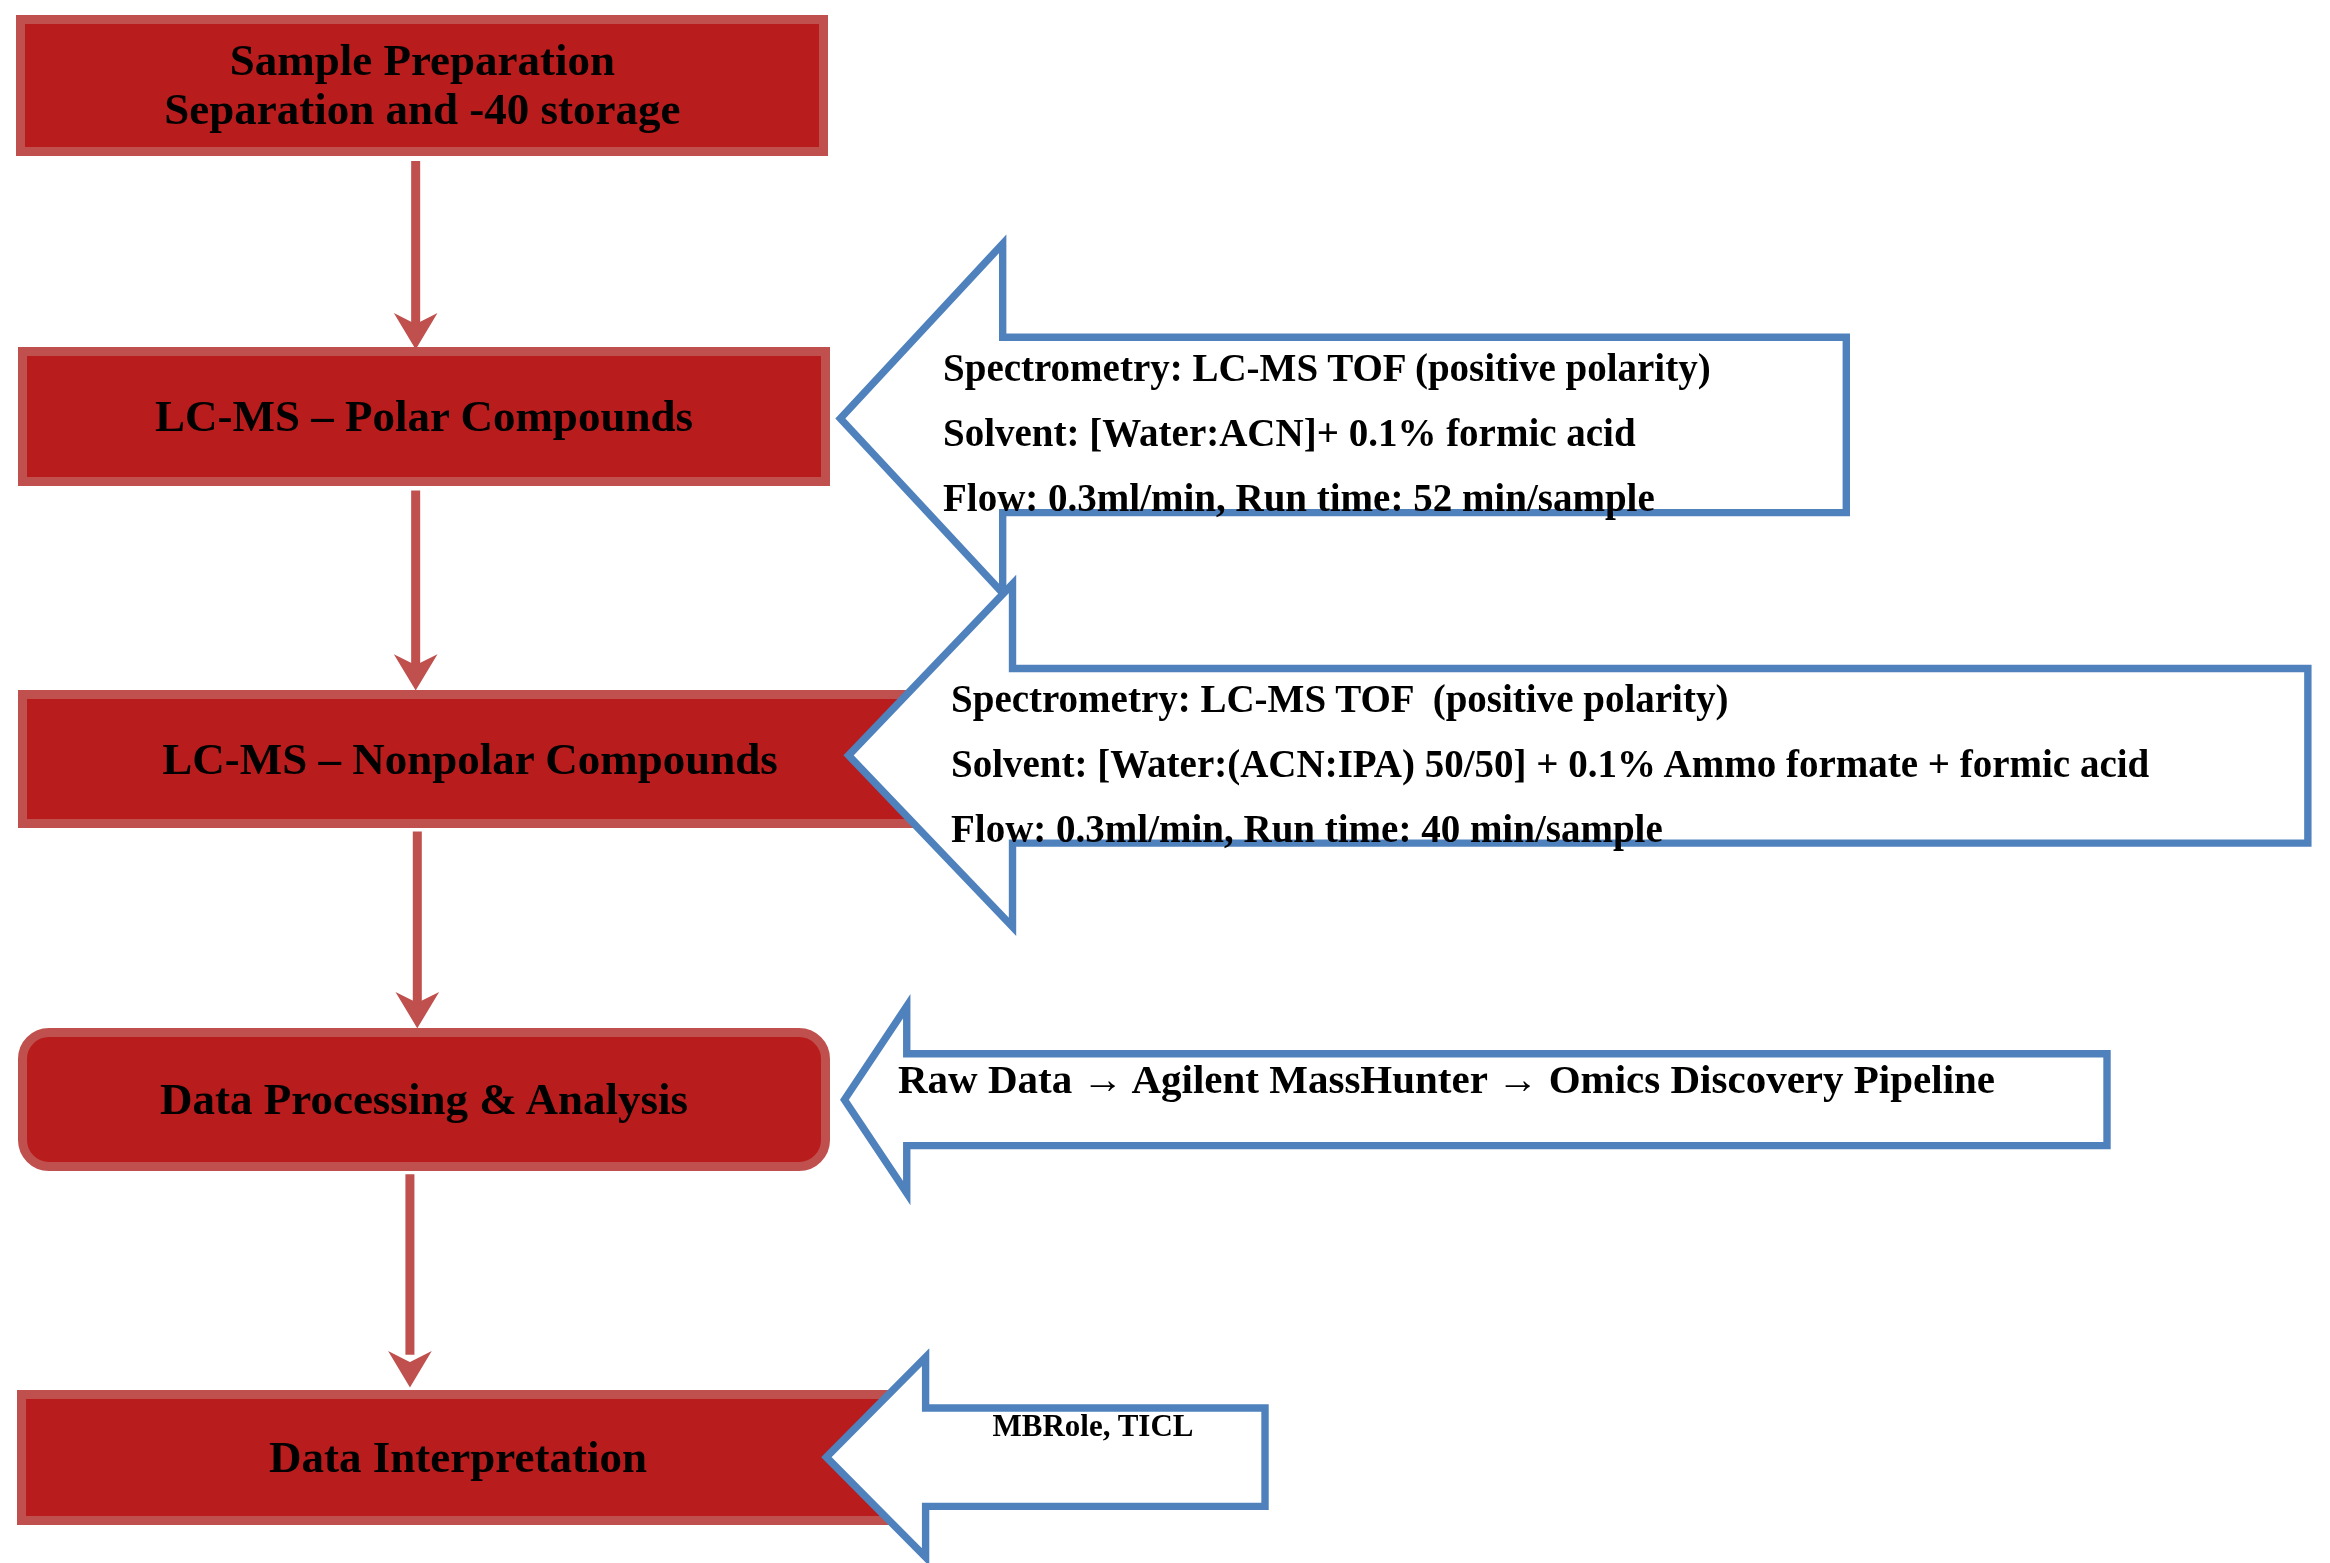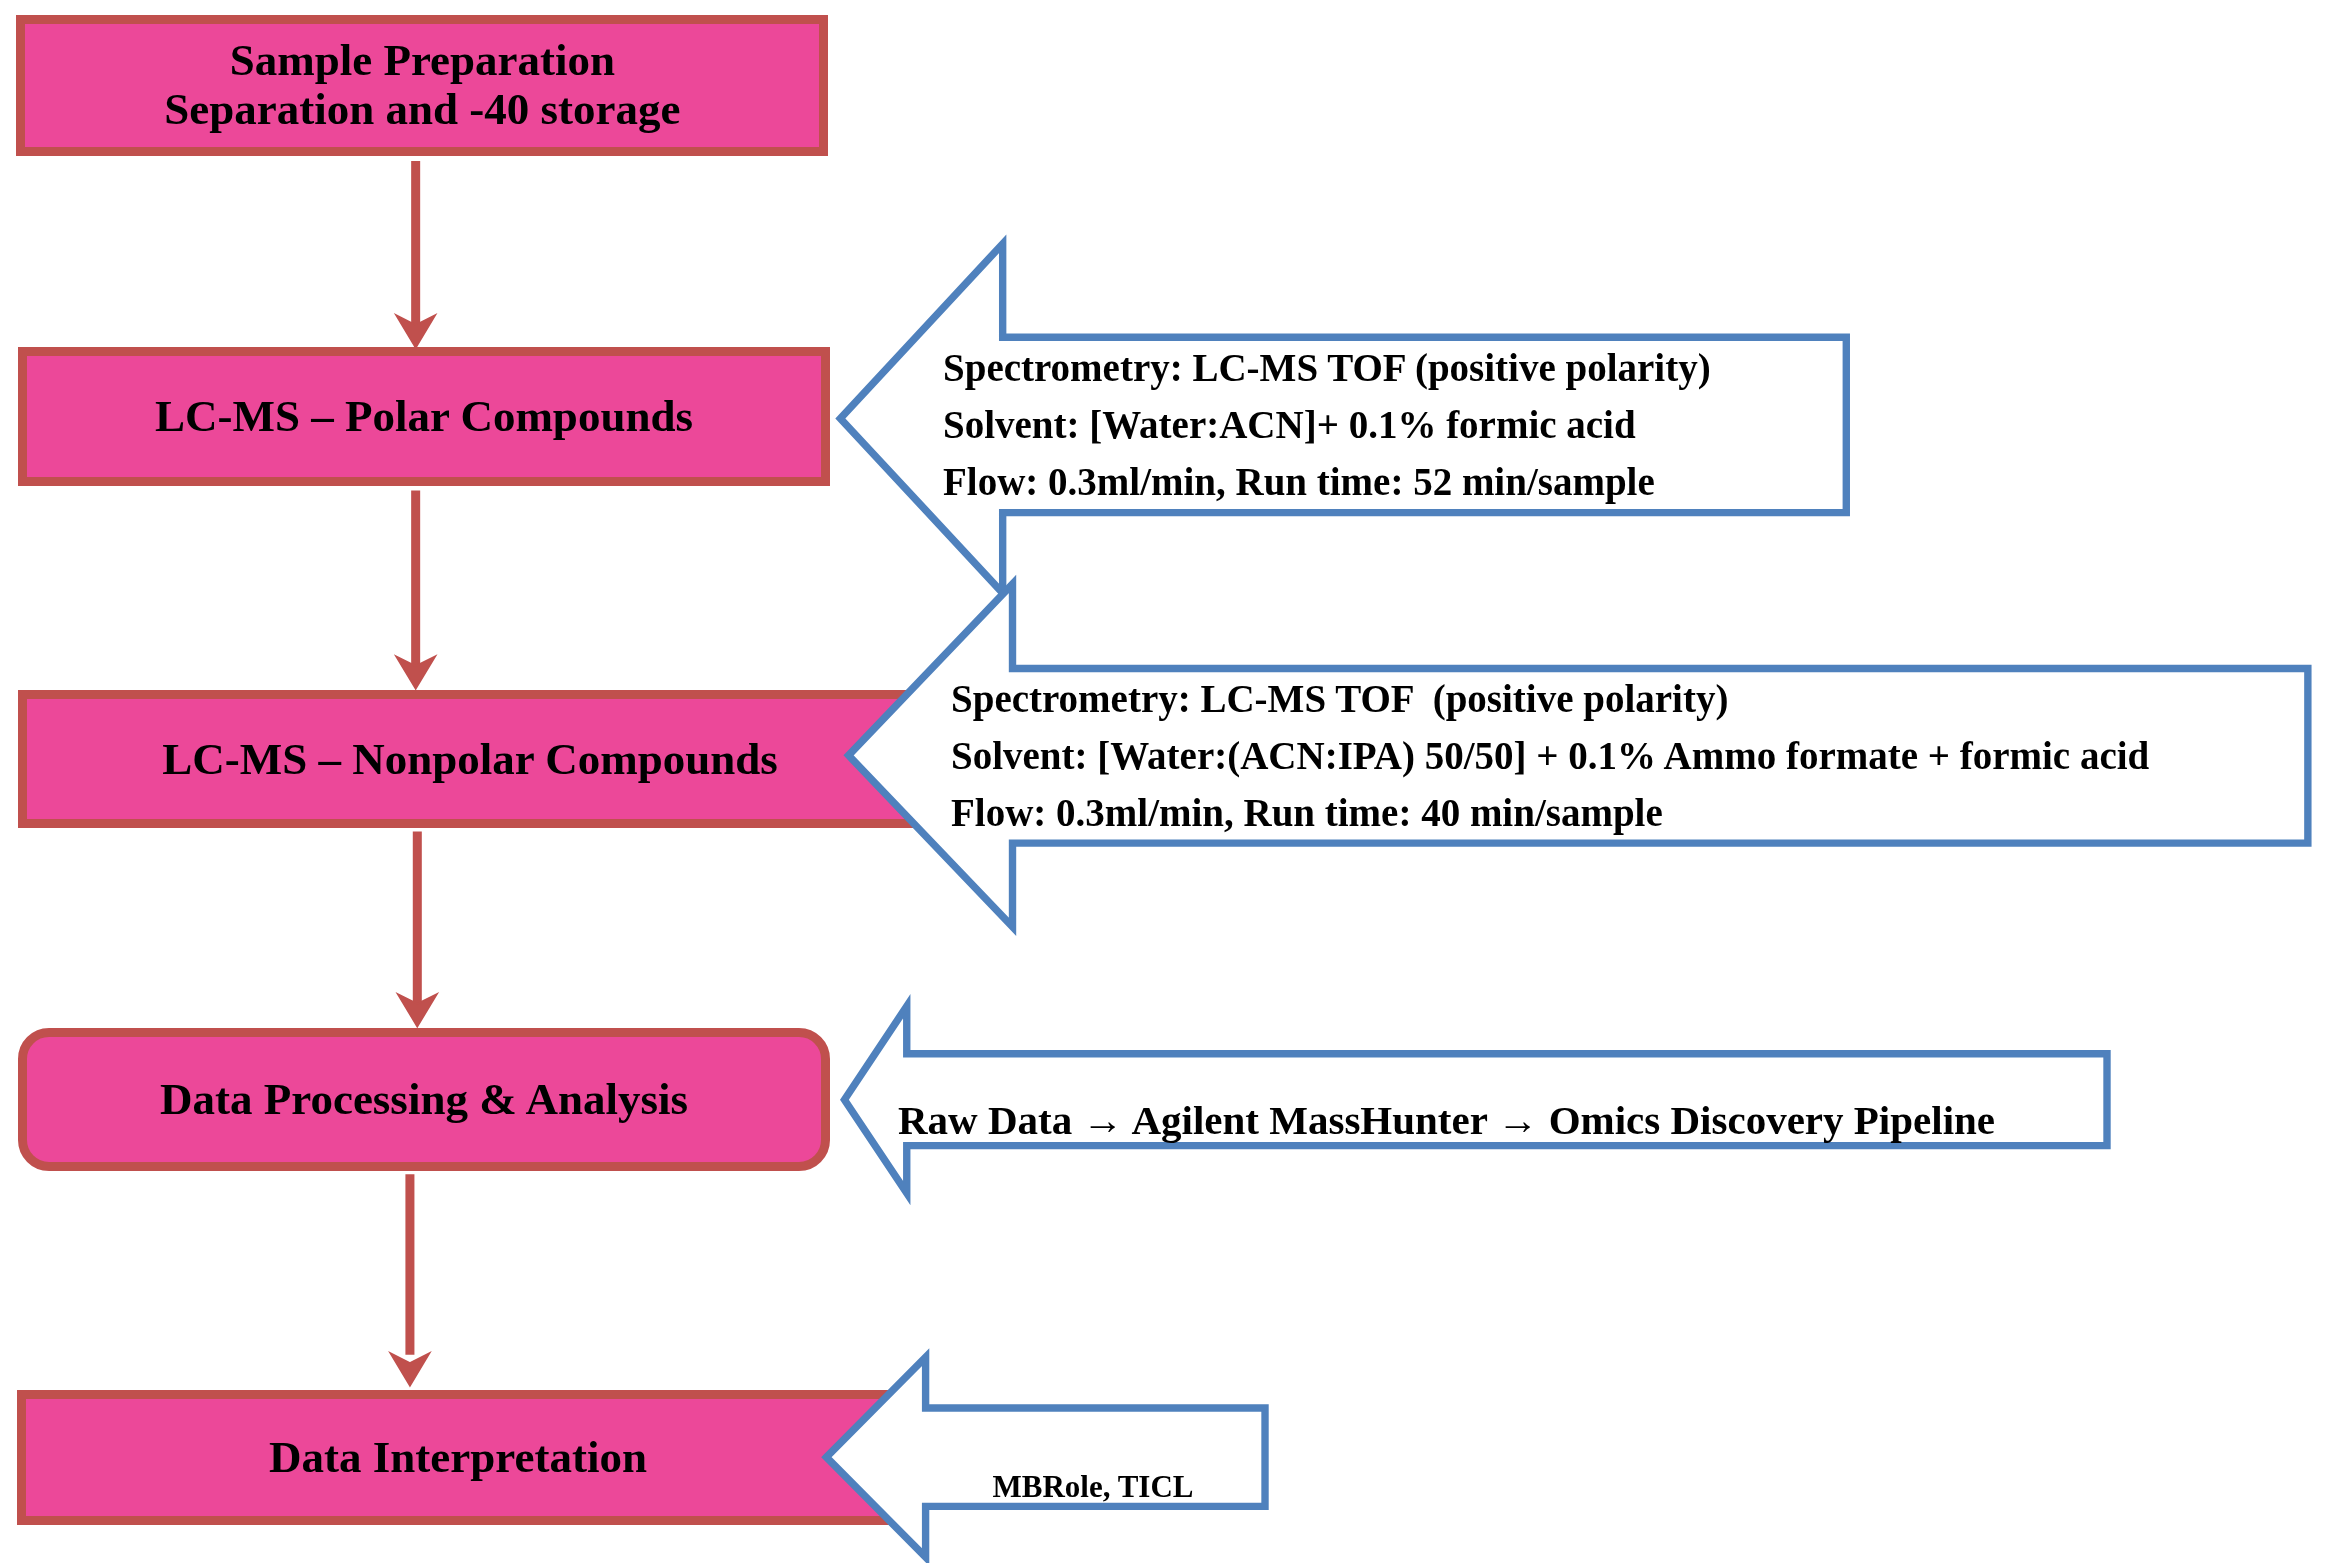--- a/index.html
+++ b/index.html
@@ -17,35 +17,36 @@
     color:var(--text);
     overflow:hidden;
   }
   .shape-layer{
     position:absolute;left:0;top:0;width:2330px;height:1564px;
     pointer-events:none;
   }
   .flow-box{
     position:absolute;
     box-sizing:border-box;
-    background:#ec4899;
+    background:#b91c1c;
     border:9.8px solid var(--box_red);
     display:flex;flex-direction:column;
     align-items:center;justify-content:center;
     text-align:center;
     font-weight:bold;
   }
   .box-line{font-size:45px;line-height:49px;white-space:pre-wrap;}
   .connector-shaft{stroke:var(--box_red);stroke-width:11;fill:none;}
   .connector-head{fill:var(--box_red);stroke:var(--box_red);stroke-width:2;}
   .callout-shape{fill:#ffffff;stroke:var(--callout_blue);stroke-width:9;stroke-linejoin:miter;}
   .callout-text{
     position:absolute;
-    display:flex;flex-direction:column;justify-content:flex-end;
+    display:flex;flex-direction:column;justify-content:flex-start;
     font-weight:bold;
+    gap:8px;
   }
   .callout-line{white-space:pre-wrap;}
   .ct-1{left:943px;top:339px;width:895px;height:171px;font-size:39px;}
   .ct-1 .callout-line{line-height:57px;}
   .ct-2{left:951px;top:670px;width:1351px;height:171px;font-size:39px;}
   .ct-2 .callout-line{line-height:57px;}
   .ct-3{left:886px;top:1055px;width:1215px;height:89px;font-size:41px;margin-left:12px;}
   .ct-4{left:927px;top:1408px;width:332px;height:97px;font-size:31px;text-align:center;}
   .b-1{left:16.4px;top:14.8px;width:812px;height:141px;}
   .b-2{left:18px;top:347px;width:812px;height:139px;}

